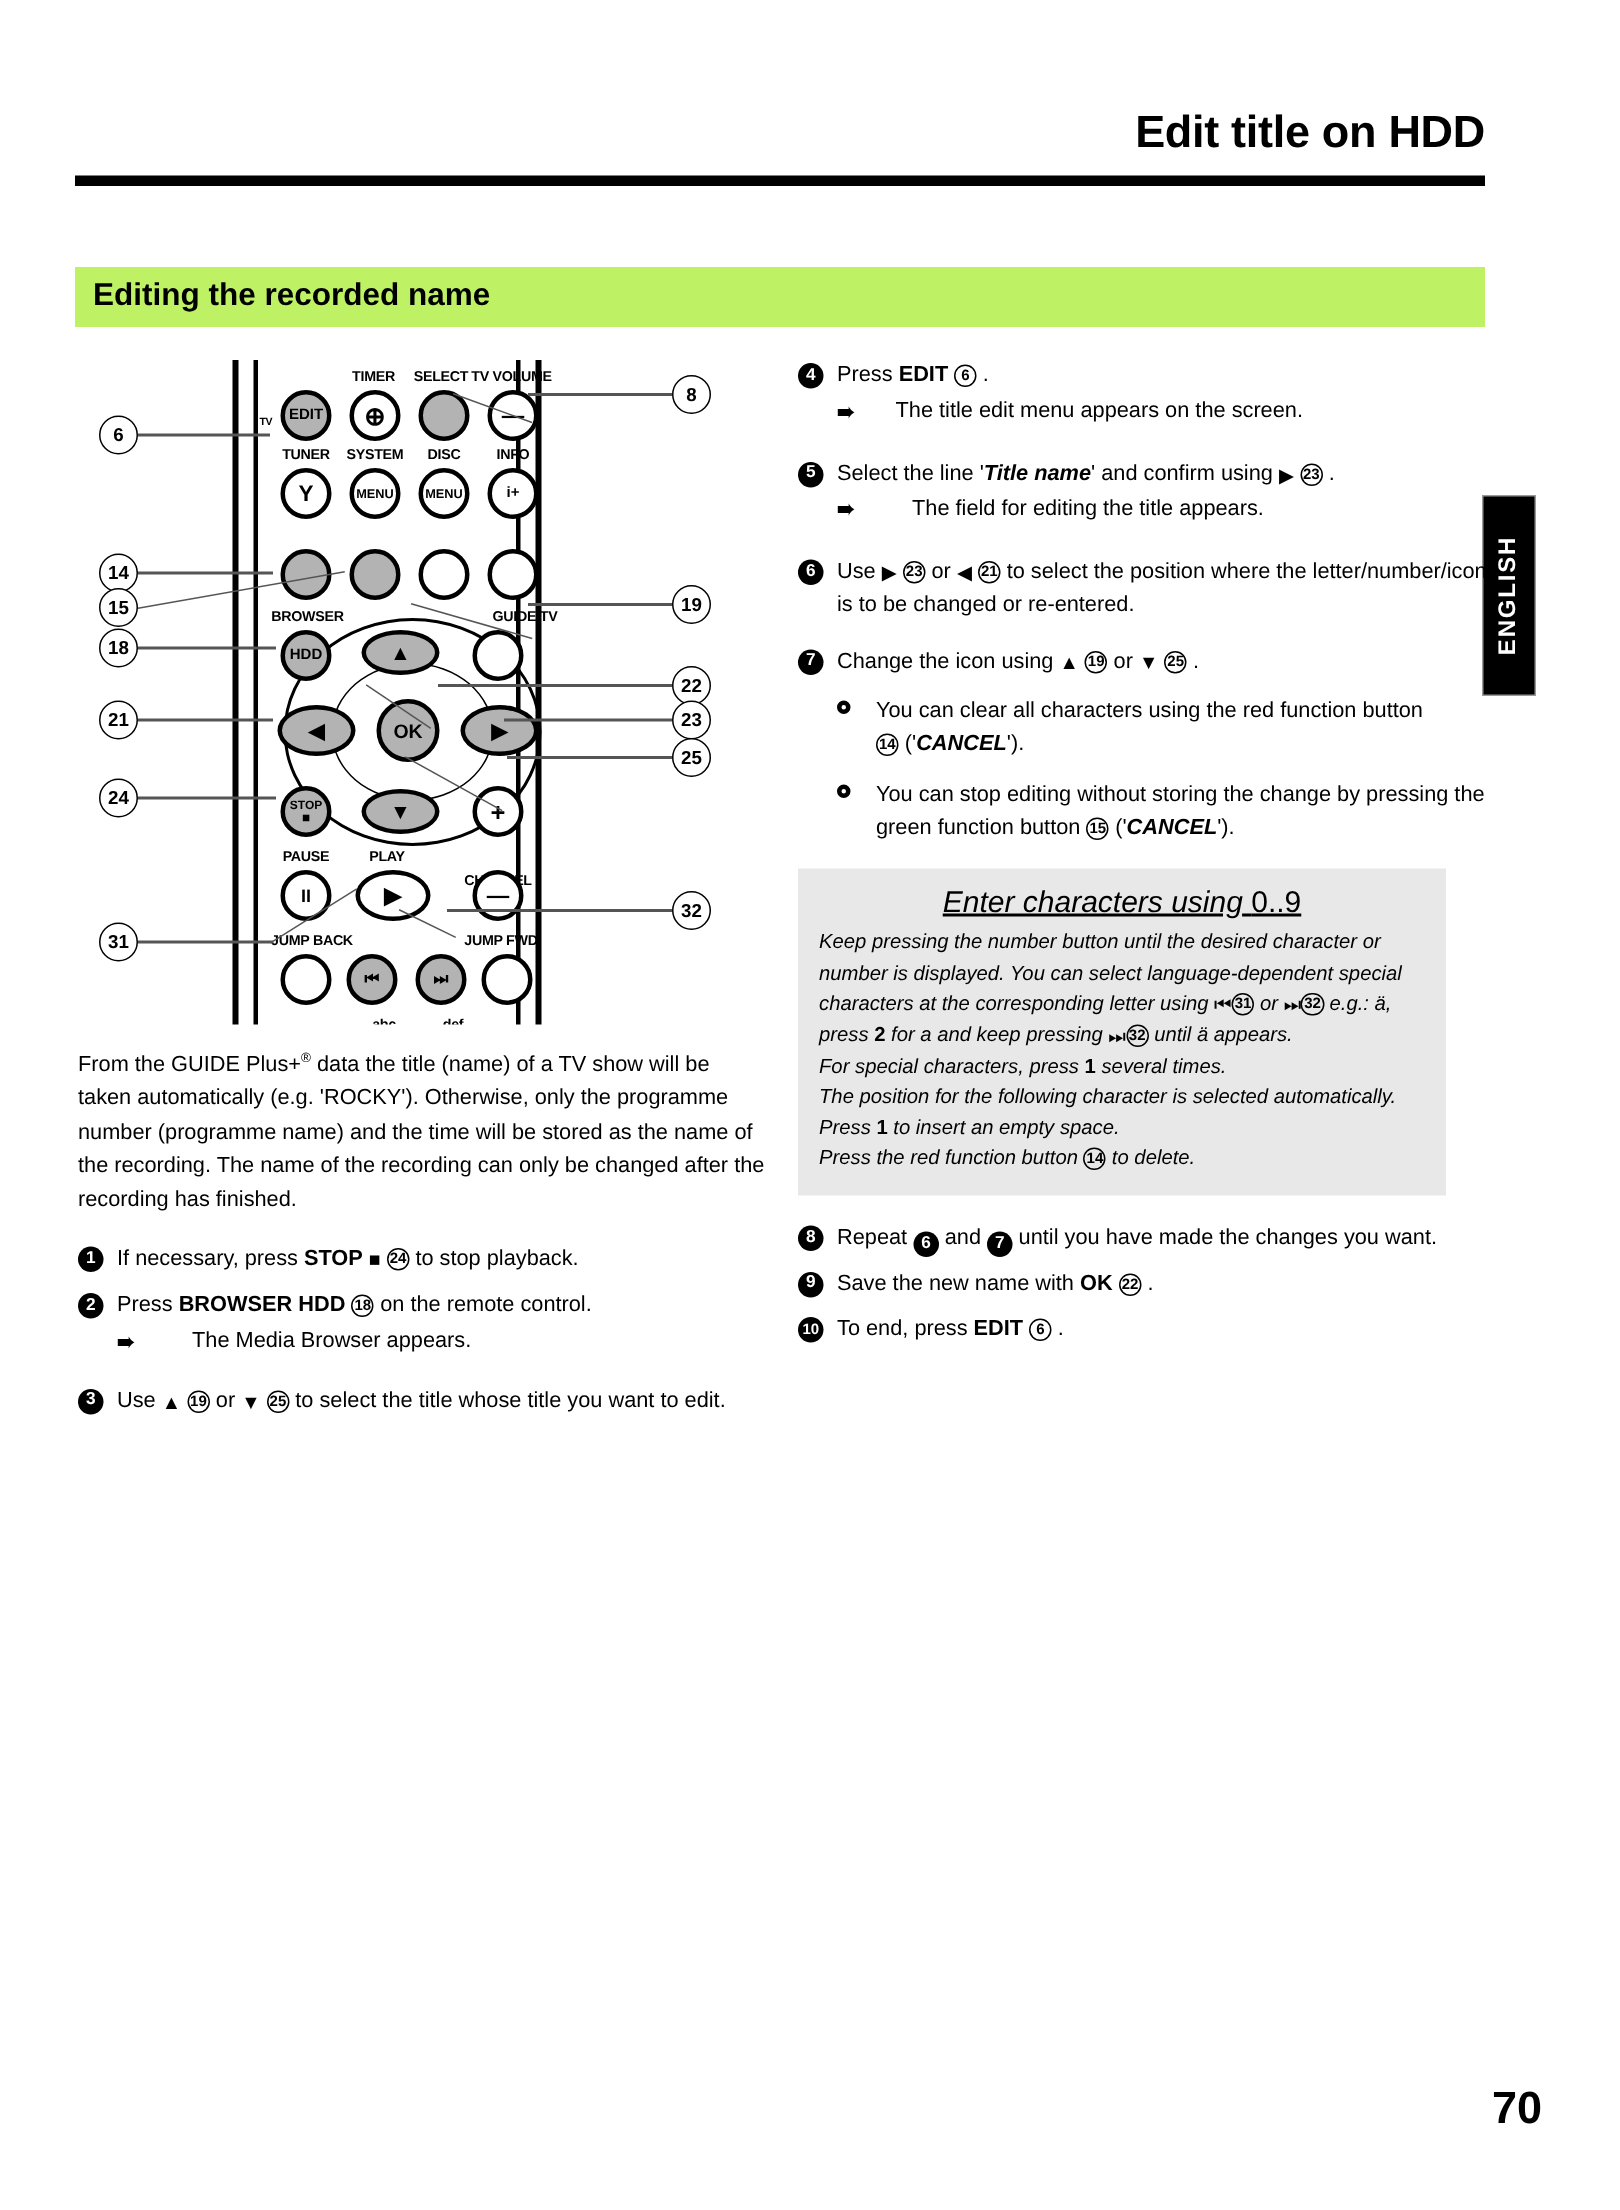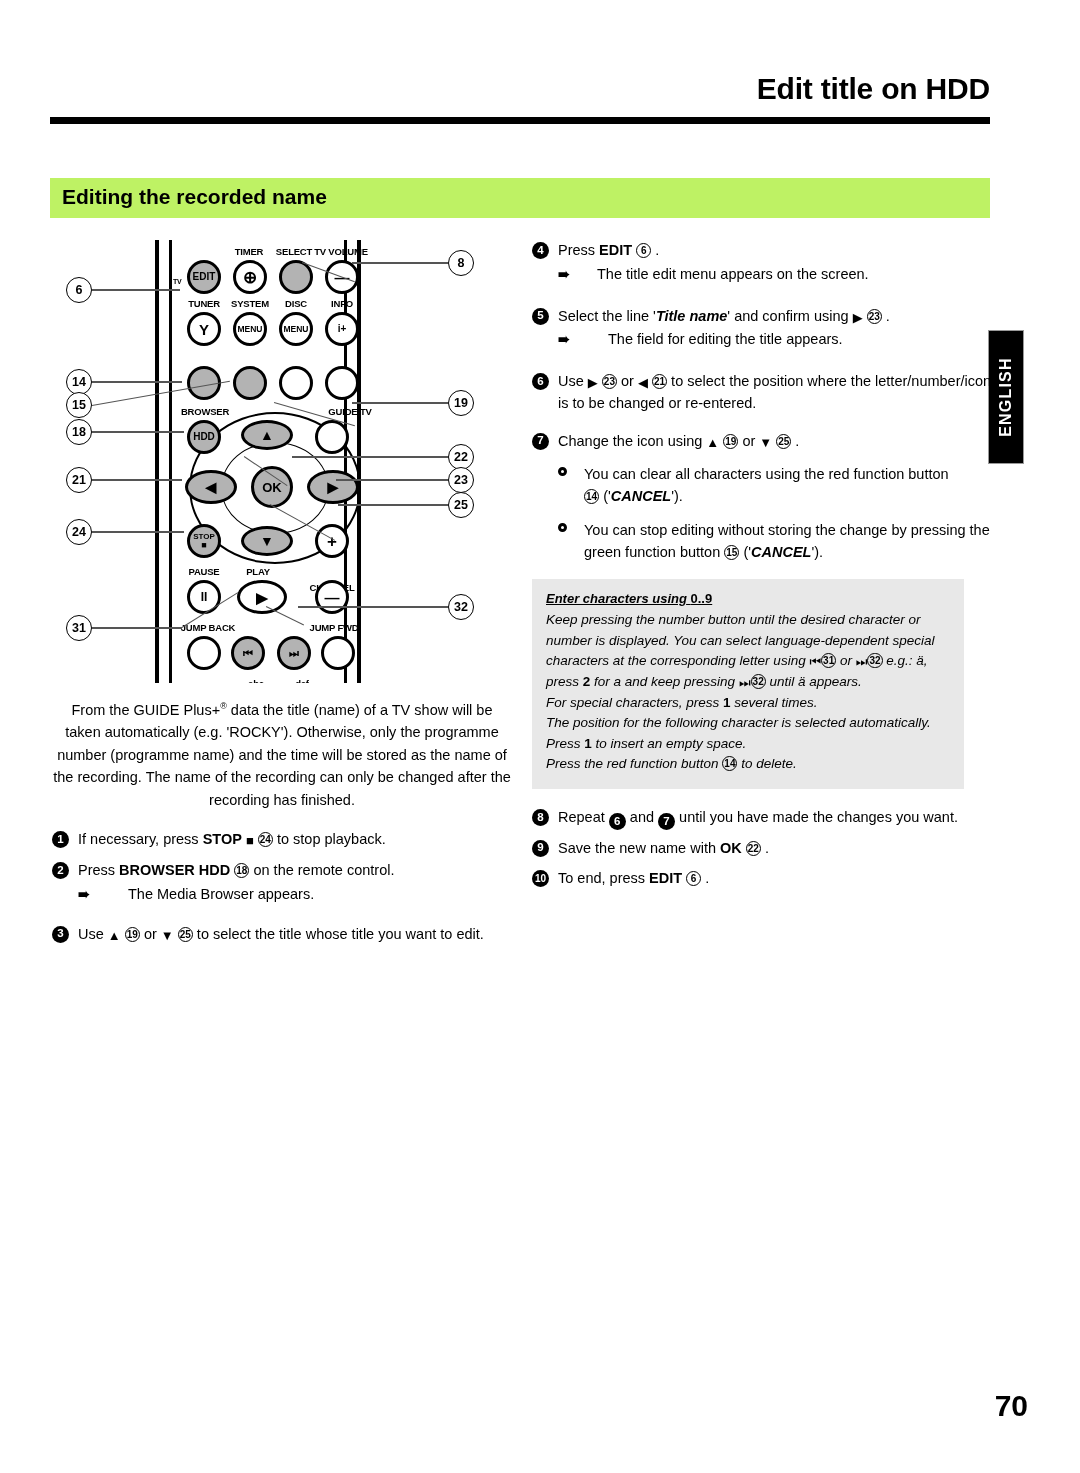--- a/index.html
+++ b/index.html
@@ -190,21 +190,21 @@
     height: 1.4px;
     background: #555;
     transform-origin: left center;
     z-index: 5;
   }
 
   
   .para {
     font-size: 14.5px;
     line-height: 1.55;
-    text-align: center;
+    text-align: left;
   }
   .steps { margin-top: 18px; }
   .step {
     position: relative;
     padding-left: 26px;
     margin-bottom: 9px;
     font-size: 14.5px;
     line-height: 1.5;
   }
   .step .num {
@@ -274,25 +274,26 @@
   
   .info-box {
     position: relative;
     background: #e8e8e8;
     padding: 12px 14px 14px 14px;
     margin-top: 16px;
     width: 432px;
     box-sizing: border-box;
   }
   .info-title {
-    font-size: 13px;
-    font-weight: bold;
+    font-size: 20px;
+    font-weight: normal;
     font-style: italic;
     text-decoration: underline;
     margin-bottom: 4px;
+    text-align: center;
   }
   .info-body {
     font-size: 13.5px;
     font-style: italic;
     line-height: 1.52;
   }
 
   .page-number {
     position: absolute;
     right: 52px;

